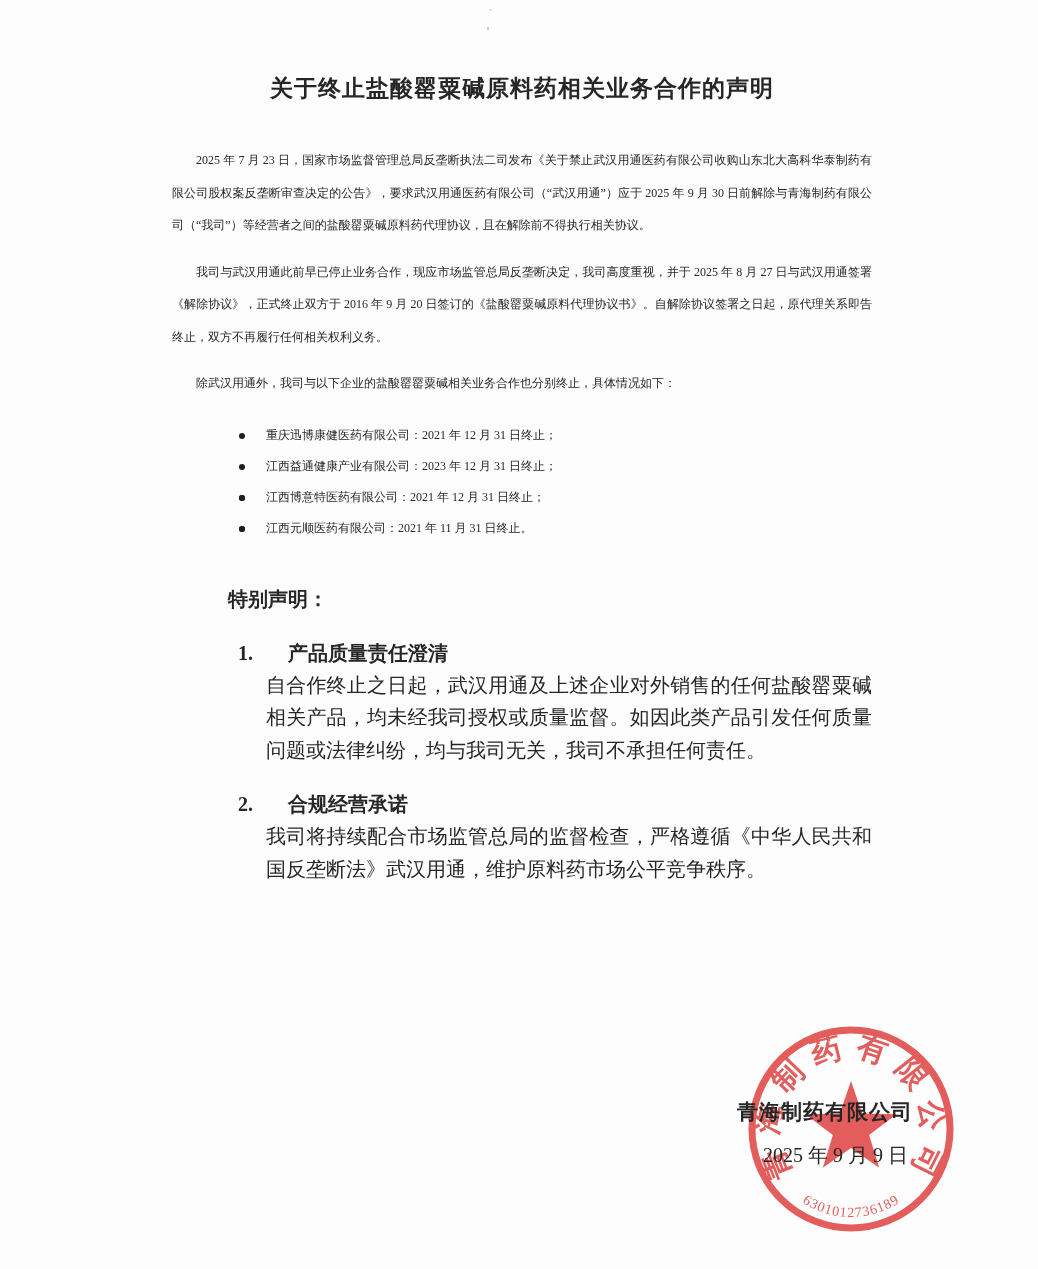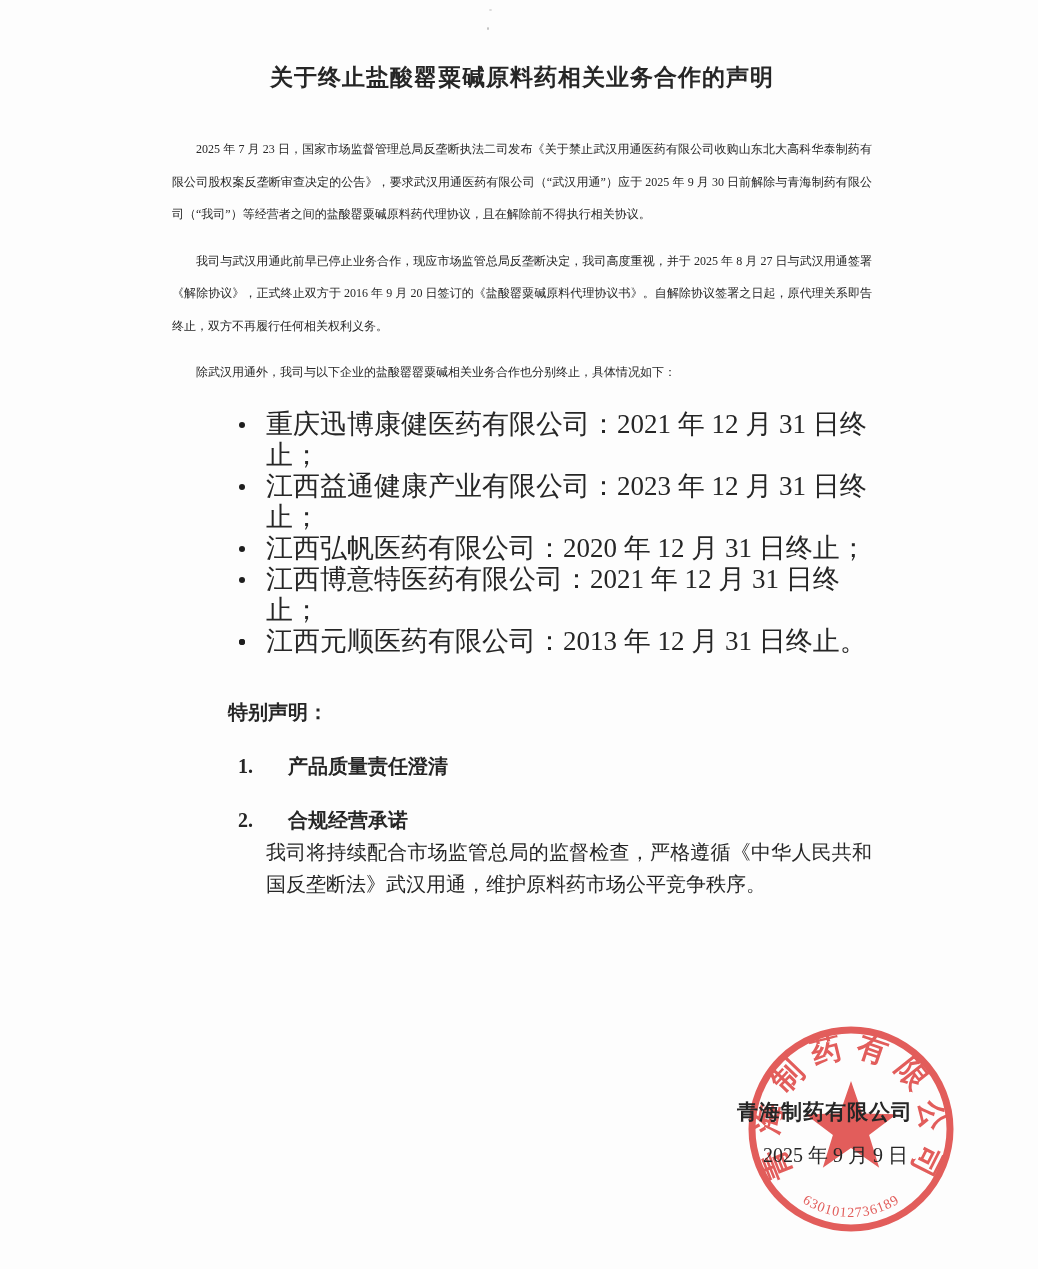--- a/index.html
+++ b/index.html
@@ -7,21 +7,21 @@
     position:relative;
     width:1038px;height:1269px;
     margin:0 auto;
     background:#fdfdfd;
     font-family:"Liberation Serif","DejaVu Serif",serif;
     color:#262626;
     overflow:hidden;
   }
   .content{
     position:absolute;
-    left:172px;top:4px;
+    left:172px;top:15px;
     width:700px;
   }
   .doc-title{
     margin:58px 0 40px 0;
     text-align:center;
     font-size:23px;
     font-weight:bold;
     letter-spacing:1px;
   }
   .para{
@@ -32,21 +32,21 @@
     margin:0 0 14px 0;
   }
   .para.last{margin-bottom:8px;}
   ul.term-list{
     list-style:none;
     margin:20px 0 0 0;
     padding:0 0 0 94px;
   }
   ul.term-list li{
     position:relative;
-    font-size:27px;
+    font-size:12px;
     line-height:31px;
   }
   ul.term-list li .dot{
     position:absolute;
     left:-27px;top:13px;
     width:6px;height:6px;
     border-radius:50%;
     background:#1e1e1e;
   }
   .special-heading{
@@ -119,34 +119,35 @@
 
     <h1 class="doc-title">关于终止盐酸罂粟碱原料药相关业务合作的声明</h1>
 
     <p class="para">2025 年 7 月 23 日，国家市场监督管理总局反垄断执法二司发布《关于禁止武汉用通医药有限公司收购山东北大高科华泰制药有限公司股权案反垄断审查决定的公告》，要求武汉用通医药有限公司（“武汉用通”）应于 2025 年 9 月 30 日前解除与青海制药有限公司（“我司”）等经营者之间的盐酸罂粟碱原料药代理协议，且在解除前不得执行相关协议。</p>
     <p class="para">我司与武汉用通此前早已停止业务合作，现应市场监管总局反垄断决定，我司高度重视，并于 2025 年 8 月 27 日与武汉用通签署《解除协议》，正式终止双方于 2016 年 9 月 20 日签订的《盐酸罂粟碱原料代理协议书》。自解除协议签署之日起，原代理关系即告终止，双方不再履行任何相关权利义务。</p>
     <p class="para last">除武汉用通外，我司与以下企业的盐酸罂罂粟碱相关业务合作也分别终止，具体情况如下：</p>
 
     <ul class="term-list">
       <li><span class="dot"></span><span>重庆迅博康健医药有限公司：2021 年 12 月 31 日终止；</span></li>
       <li><span class="dot"></span><span>江西益通健康产业有限公司：2023 年 12 月 31 日终止；</span></li>
-      <li><span class="dot"></span><span>江西弘帆医药有限公司：2020 年 12 月 31 日终止；</span></li>
+      <li><span class="dot"></span></li>
       <li><span class="dot"></span><span>江西博意特医药有限公司：2021 年 12 月 31 日终止；</span></li>
       <li><span class="dot"></span></li>
-      <li><span class="dot"></span><span>江西元顺医药有限公司：2013 年 12 月 31 日终止。</span></li>
+      <li><span class="dot"></span><span>江西元顺医药有限公司：2021 年 11 月 31 日终止。</span></li>
     </ul>
 
     <div class="special-heading">特别声明：</div>
 
     <div class="sections">
       <div class="section">
         <div class="sec-head">
           <span class="sec-num">1.</span>
           <span class="sec-title">产品质量责任澄清</span>
         </div>
+        <div class="sec-body">自合作终止之日起，武汉用通及上述企业对外销售的任何盐酸罂粟碱相关产品，均未经我司授权或质量监督。如因此类产品引发任何质量问题或法律纠纷，均与我司无关，我司不承担任何责任。</div>
       </div>
       <div class="section">
         <div class="sec-head">
           <span class="sec-num">2.</span>
           <span class="sec-title">合规经营承诺</span>
         </div>
         <div class="sec-body">我司将持续配合市场监管总局的监督检查，严格遵循《中华人民共和国反垄断法》武汉用通，维护原料药市场公平竞争秩序。</div>
       </div>
     </div>
 

